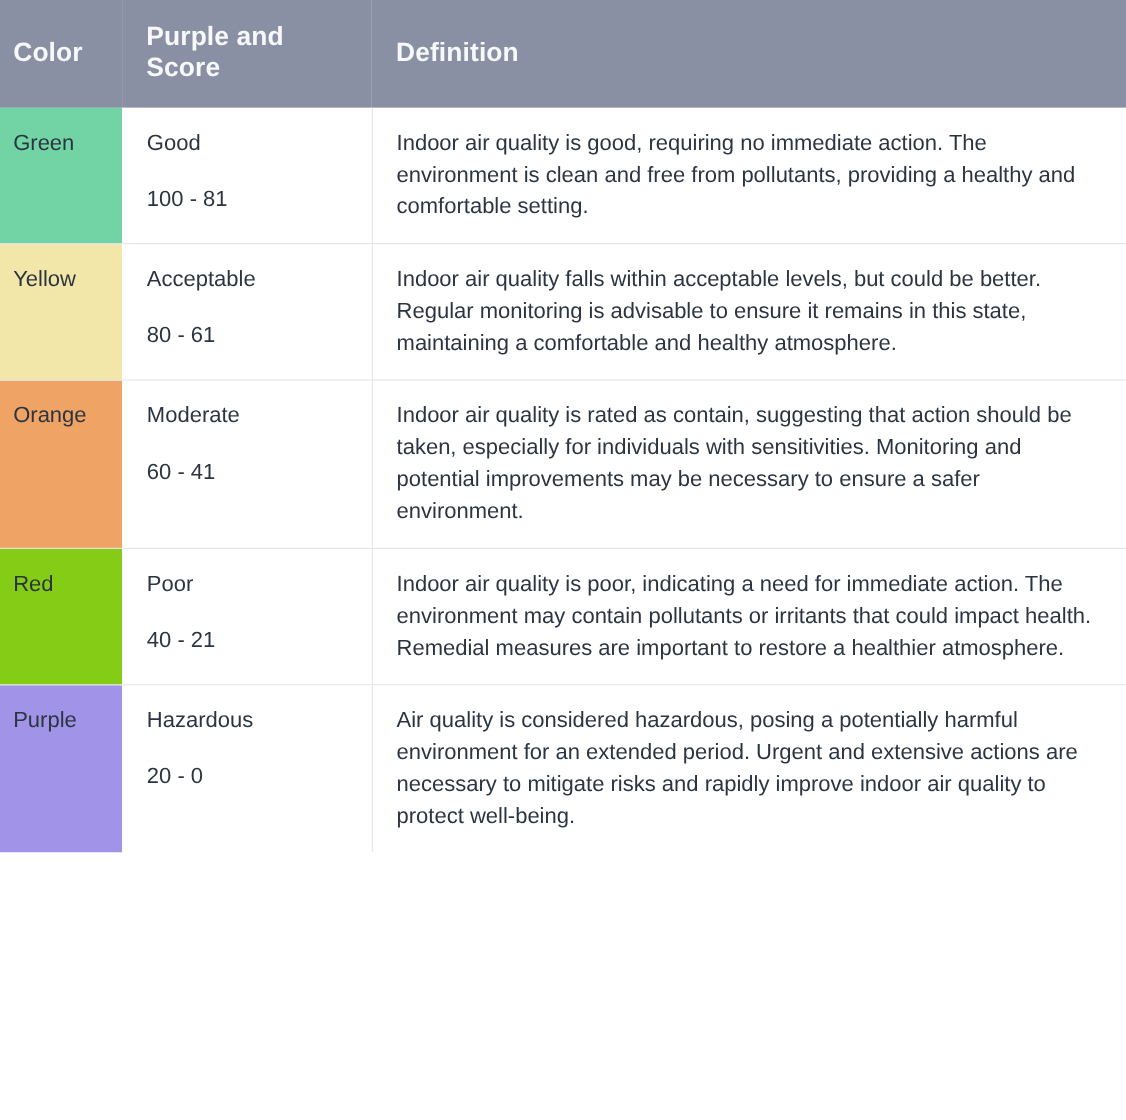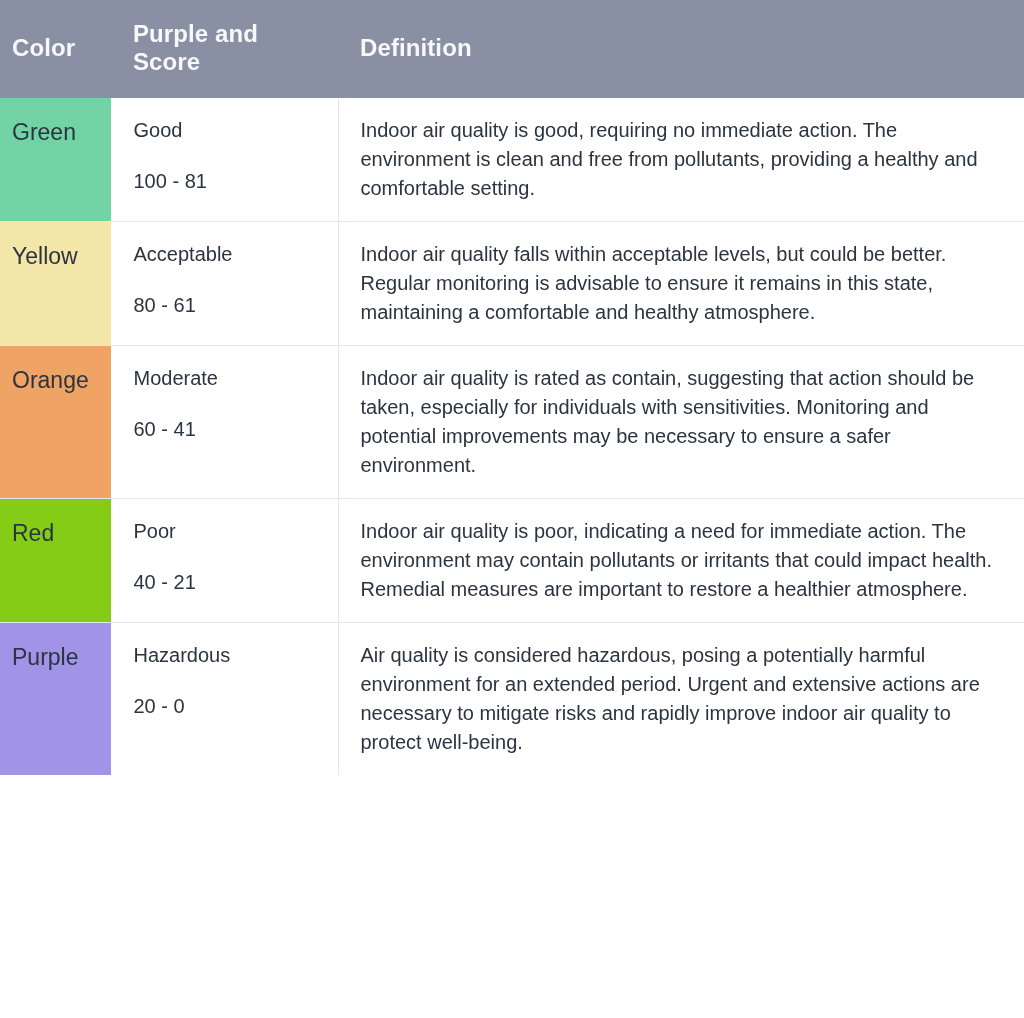--- a/index.html
+++ b/index.html
@@ -39,21 +39,21 @@
     border-bottom: 1px solid #e3e6ec;
     vertical-align: top;
     font-size: 20px;
     line-height: 1.45;
   }
   tbody tr:last-child td { border-bottom: none; }
 
   td.cell-color {
     padding: 18px 12px 18px 12px;
     color: #2b3440;
-    font-size: 23px;
+    font-size: 20px;
     border-right: 1px solid #ffffff;
   }
   td.cell-quality {
     padding: 18px 16px 18px 22px;
     border-right: 1px solid #e3e6ec;
     background: #ffffff;
   }
   td.cell-def {
     padding: 18px 26px 18px 22px;
     background: #ffffff;

